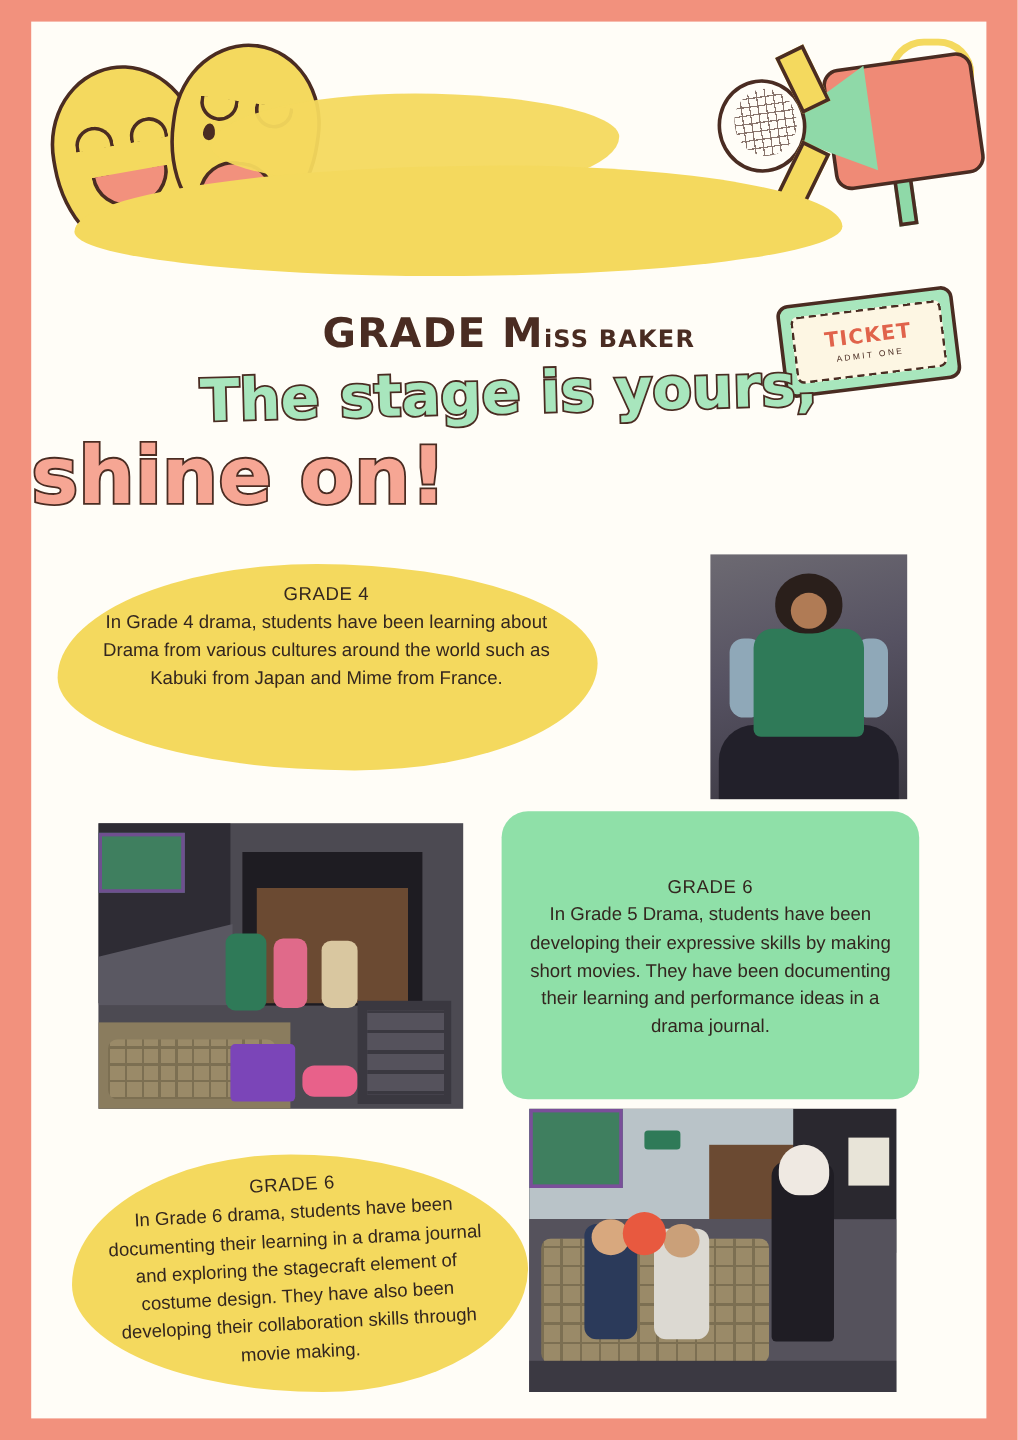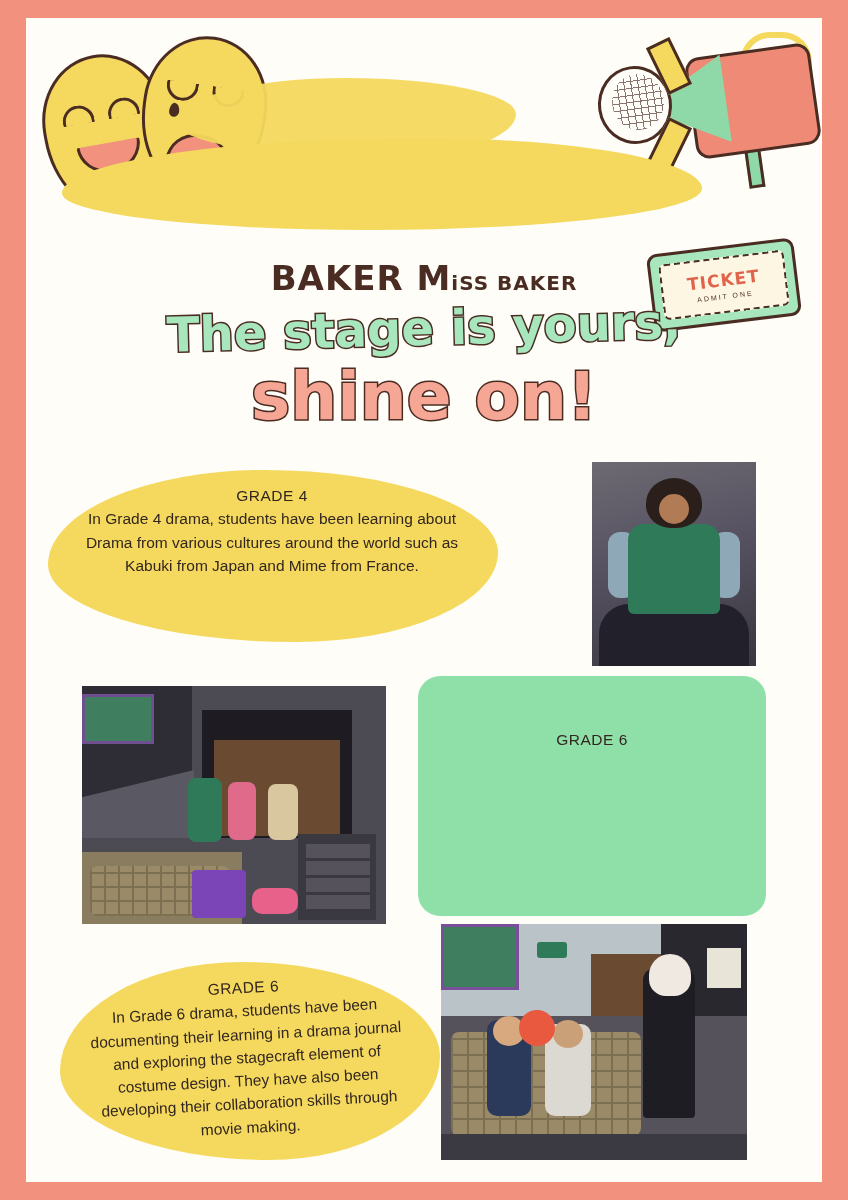--- a/index.html
+++ b/index.html
@@ -71,21 +71,21 @@
      border:3px solid #4a2c22;border-radius:10px;transform:rotate(-7deg);}
   .ticket-inner{position:absolute;left:8px;top:8px;right:8px;bottom:8px;border:2px dashed #4a2c22;
      border-radius:6px;background:#fdf6e3;display:flex;flex-direction:column;align-items:center;justify-content:center;}
   .ticket-word{font-family:"DejaVu Sans",sans-serif;font-weight:bold;color:#e0634b;font-size:17px;letter-spacing:1px;}
   .ticket-sub{font-size:7px;color:#4a2c22;letter-spacing:2px;margin-top:3px;}
 
   
   .tag1{position:absolute;left:0;right:0;top:282px;text-align:center;
     font-family:"DejaVu Sans",sans-serif;font-weight:bold;font-size:48px;color:#a8e6bd;
     -webkit-text-stroke:3px #4a2c22;paint-order:stroke fill;transform:rotate(-1.5deg);}
-  .tag2{position:absolute;left:0;right:0;top:340px;text-align:center;
+  .tag2{position:absolute;left:0;right:0;top:340px;text-align:left;
     font-family:"DejaVu Sans",sans-serif;font-weight:bold;font-size:66px;color:#f6a694;
     -webkit-text-stroke:3px #4a2c22;paint-order:stroke fill;}
 
   
   .brush{position:absolute;background:#f4d95e;border-radius:48% 52% 45% 55% / 55% 48% 52% 45%;}
   .textblock{position:absolute;text-align:center;color:#33261f;font-size:15.5px;line-height:1.5;}
   .gradehead{font-size:15.5px;letter-spacing:.5px;}
   .photo{position:absolute;border:0;overflow:hidden;}
 
   
@@ -132,21 +132,21 @@
     <div class="sl-cone"></div>
     <div class="sl-lens"></div>
     <div class="sl-grid"></div>
     <div class="sl-flap" style="right:140px;top:16px;width:20px;height:46px;transform:rotate(-26deg);"></div>
     <div class="sl-flap" style="right:140px;top:96px;width:20px;height:46px;transform:rotate(26deg);"></div>
   </div>
 
   <div class="brush-title2"></div>
   <div class="brush-title"></div>
   <div class="subtitle">
-    <span>BAKER M</span><span class="sm">iSS BAKER</span>
+    <span>GRADE M</span><span class="sm">iSS BAKER</span>
   </div>
 
   <div class="ticket">
     <div class="ticket-inner">
       <div class="ticket-word">TICKET</div>
       <div class="ticket-sub">ADMIT ONE</div>
     </div>
   </div>
 
   <div class="tag1">The stage is yours,</div>
@@ -180,20 +180,21 @@
          background-image:repeating-linear-gradient(90deg,#7c6f52 0 2px,transparent 2px 14px),repeating-linear-gradient(0deg,#7c6f52 0 2px,transparent 2px 14px);"></div>
     <div style="position:absolute;left:110px;bottom:6px;width:54px;height:48px;background:#7b45b8;border-radius:4px;"></div>
     <div style="position:absolute;left:170px;bottom:10px;width:46px;height:26px;background:#e8618a;border-radius:10px;"></div>
     <div style="position:absolute;right:10px;bottom:4px;width:78px;height:86px;background:#3a3840;"></div>
     <div style="position:absolute;right:16px;bottom:12px;width:64px;height:70px;background:#55525c;
          background-image:repeating-linear-gradient(0deg,#3a3840 0 3px,transparent 3px 17px);"></div>
   </div>
   <div class="green-card"></div>
   <div class="textblock" style="left:414px;top:710px;width:304px;">
     <div class="gradehead">GRADE 6</div>
+    <div>In Grade 5 Drama, students have been developing their expressive skills by making short movies. They have been documenting their learning and performance ideas in a drama journal.</div>
   </div>
 
   <div class="brush" style="left:34px;top:944px;width:380px;height:198px;"></div>
   <div class="textblock" style="left:62px;top:958px;width:318px;transform:rotate(-3deg);">
     <div class="gradehead">GRADE 6</div>
     <div>In Grade 6 drama, students have been documenting their learning in a drama journal and exploring the stagecraft element of costume design. They have also been developing their collaboration skills through movie making.</div>
   </div>
   <div class="photo p3">
     <div style="position:absolute;left:0;top:0;width:100%;height:92px;background:#b9c3c8;"></div>
     <div style="position:absolute;left:0;top:0;width:72px;height:60px;background:#3f7f5f;border:3px solid #7a4f9a;"></div>

